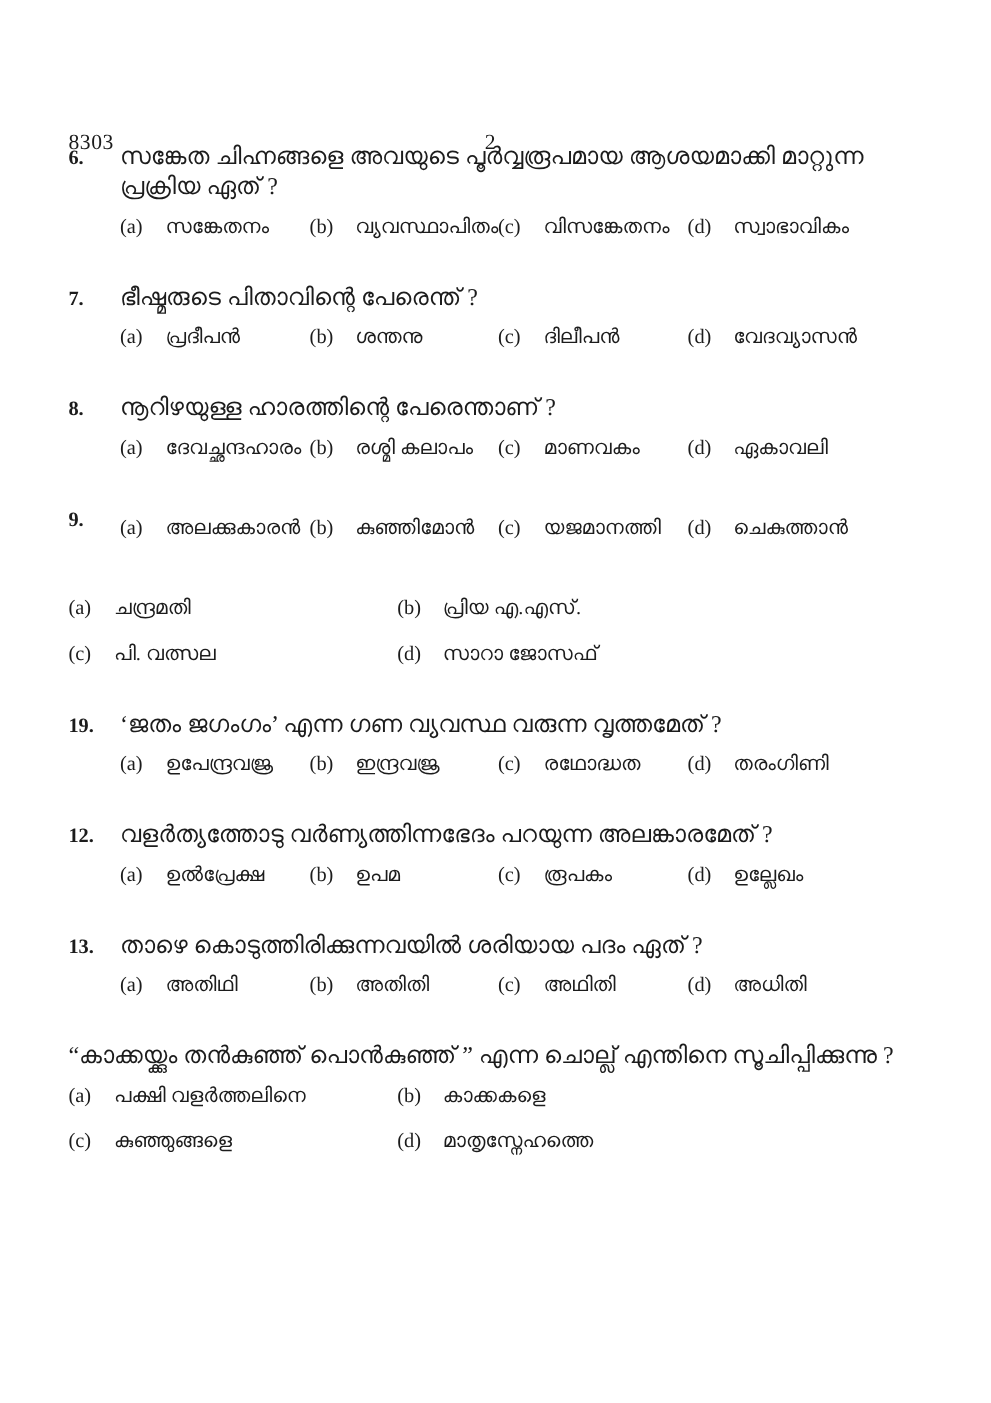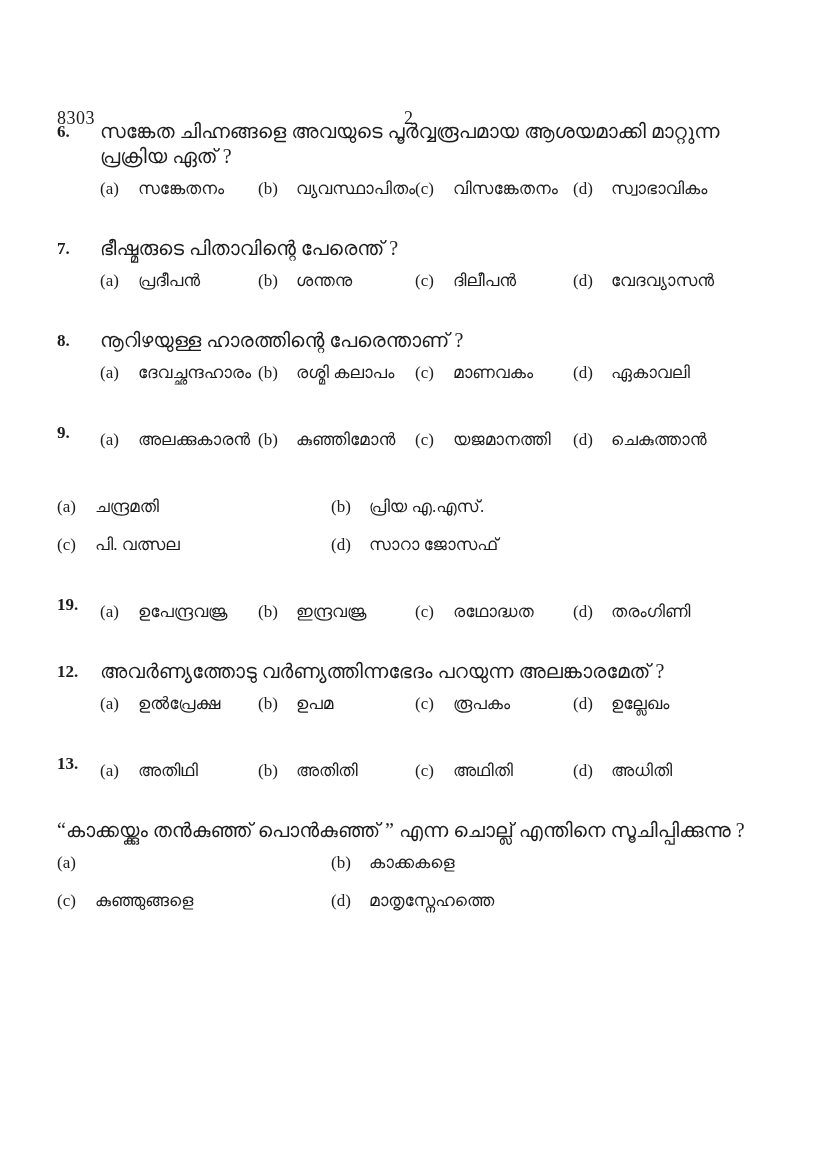--- a/index.html
+++ b/index.html
@@ -206,20 +206,21 @@
           <div class="option">
             <span class="opt-label">(d)</span>
             <span class="opt-text">സാറാ ജോസഫ്</span>
           </div>
         </div>
       </div>
     </div>
     <div class="question">
       <div class="q-num">19.</div>
       <div class="q-body">
+        <div class="q-text">‘ജതം ജഗംഗം’ എന്ന ഗണ വ്യവസ്ഥ വരുന്ന വൃത്തമേത് ?</div>
         <div class="options four">
           <div class="option">
             <span class="opt-label">(a)</span>
             <span class="opt-text">ഉപേന്ദ്രവജ്ര</span>
           </div>
           <div class="option">
             <span class="opt-label">(b)</span>
             <span class="opt-text">ഇന്ദ്രവജ്ര</span>
           </div>
           <div class="option">
@@ -229,21 +230,21 @@
           <div class="option">
             <span class="opt-label">(d)</span>
             <span class="opt-text">തരംഗിണി</span>
           </div>
         </div>
       </div>
     </div>
     <div class="question">
       <div class="q-num">12.</div>
       <div class="q-body">
-        <div class="q-text">അവർണ്യത്തോടു വർണ്യത്തിന്നഭേദം പറയുന്ന അലങ്കാരമേത് ?</div>
+        <div class="q-text">വളർത്യത്തോടു വർണ്യത്തിന്നഭേദം പറയുന്ന അലങ്കാരമേത് ?</div>
         <div class="options four">
           <div class="option">
             <span class="opt-label">(a)</span>
             <span class="opt-text">ഉൽപ്രേക്ഷ</span>
           </div>
           <div class="option">
             <span class="opt-label">(b)</span>
             <span class="opt-text">ഉപമ</span>
           </div>
           <div class="option">
@@ -253,20 +254,21 @@
           <div class="option">
             <span class="opt-label">(d)</span>
             <span class="opt-text">ഉല്ലേഖം</span>
           </div>
         </div>
       </div>
     </div>
     <div class="question">
       <div class="q-num">13.</div>
       <div class="q-body">
+        <div class="q-text">താഴെ കൊടുത്തിരിക്കുന്നവയിൽ ശരിയായ പദം ഏത് ?</div>
         <div class="options four">
           <div class="option">
             <span class="opt-label">(a)</span>
             <span class="opt-text">അതിഥി</span>
           </div>
           <div class="option">
             <span class="opt-label">(b)</span>
             <span class="opt-text">അതിതി</span>
           </div>
           <div class="option">
@@ -279,20 +281,21 @@
           </div>
         </div>
       </div>
     </div>
     <div class="question">
       <div class="q-body">
         <div class="q-text">“കാക്കയ്ക്കും തൻകുഞ്ഞ് പൊൻകുഞ്ഞ് ” എന്ന ചൊല്ല് എന്തിനെ സൂചിപ്പിക്കുന്നു ?</div>
         <div class="options two">
           <div class="option">
             <span class="opt-label">(a)</span>
+            <span class="opt-text">പക്ഷി വളർത്തലിനെ</span>
           </div>
           <div class="option">
             <span class="opt-label">(b)</span>
             <span class="opt-text">കാക്കകളെ</span>
           </div>
           <div class="option">
             <span class="opt-label">(c)</span>
             <span class="opt-text">കുഞ്ഞുങ്ങളെ</span>
           </div>
           <div class="option">

